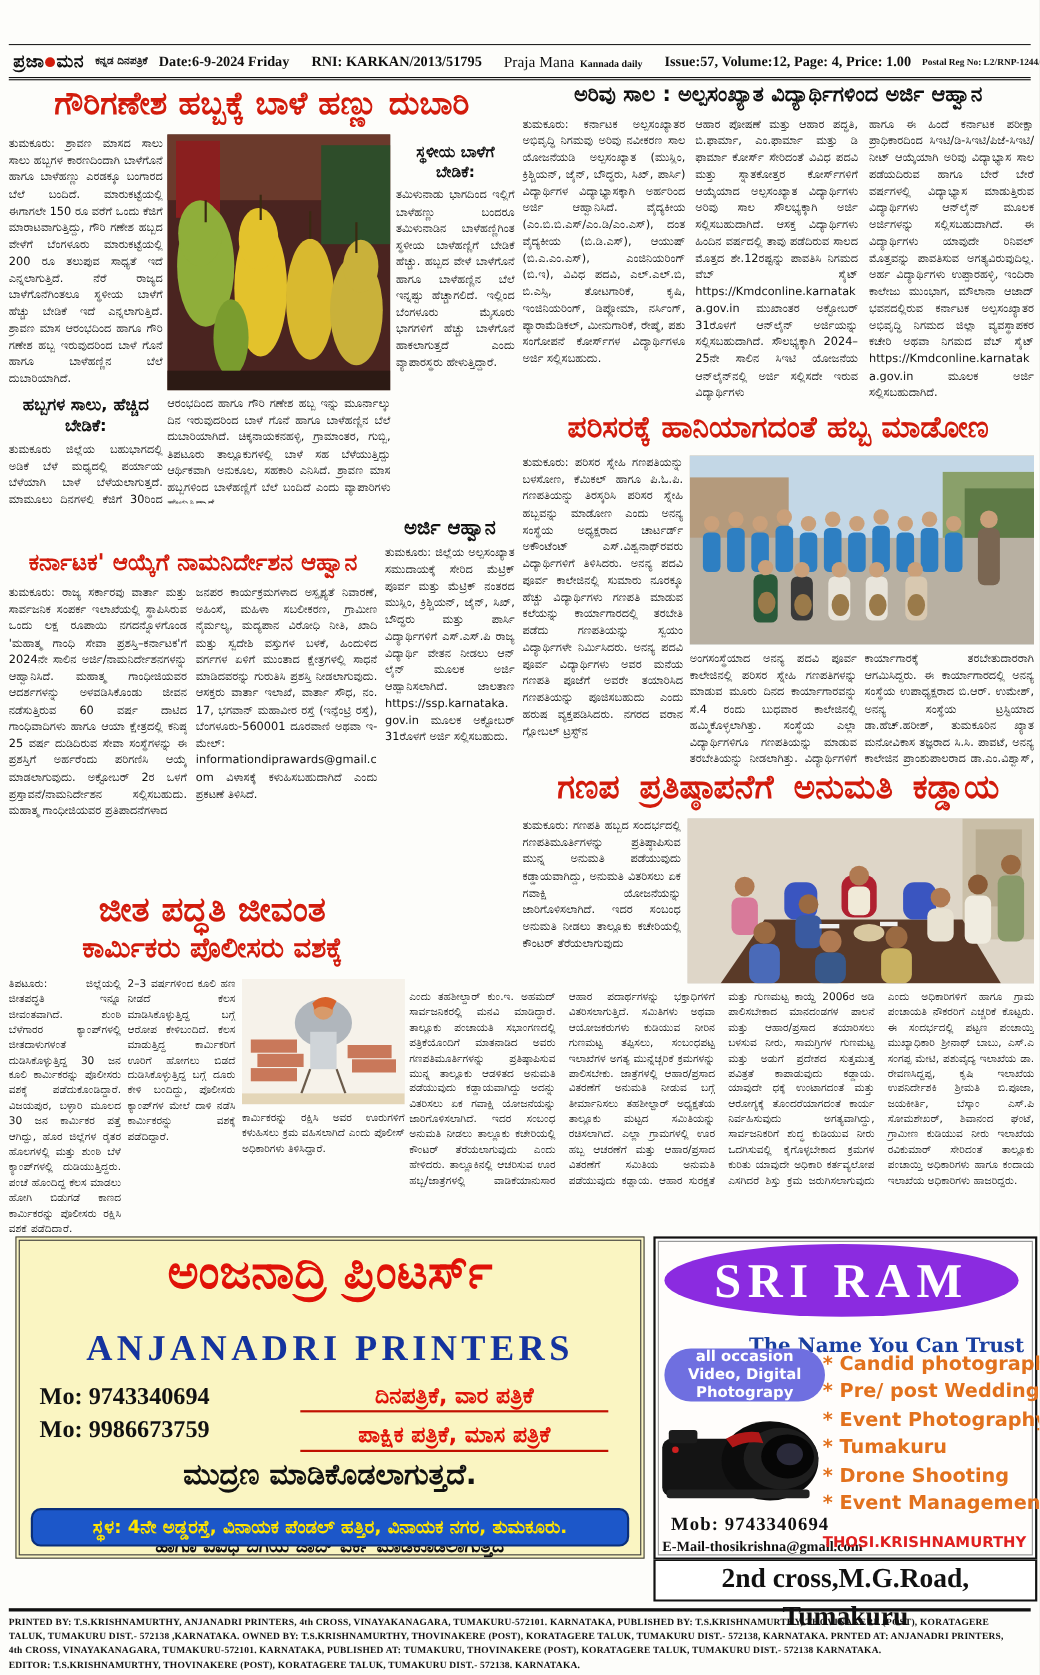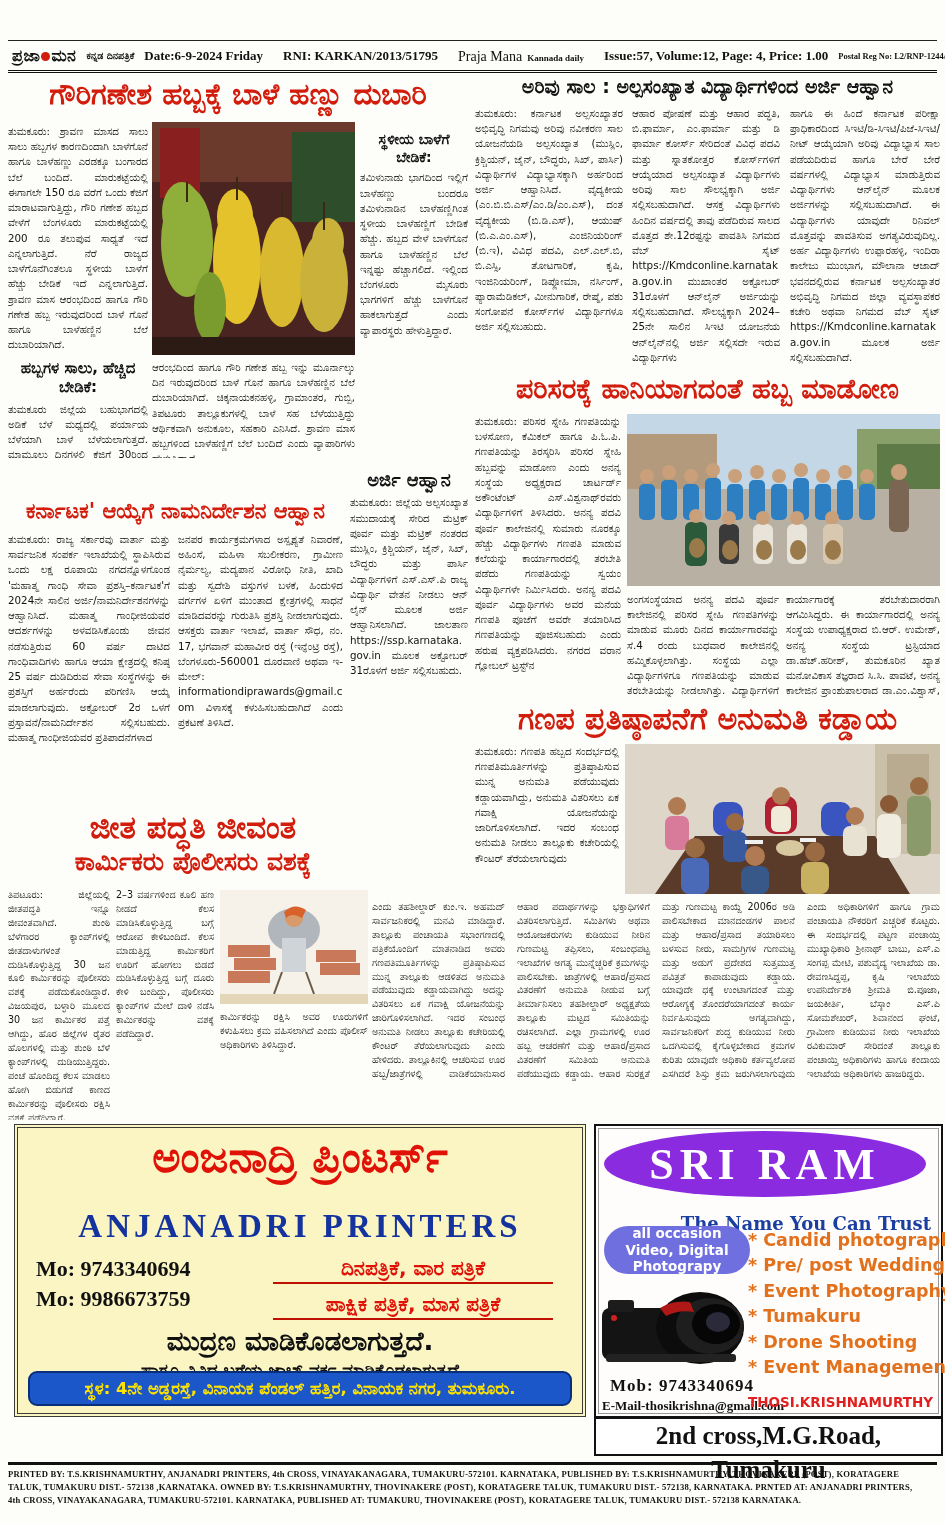--- a/index.html
+++ b/index.html
@@ -48,21 +48,21 @@
     color:#e01208; font-size:43px; font-weight:bold; }
   .anj-title-en { position:absolute; left:0; right:0; top:80px; text-align:center;
     color:#14339e; font-size:33px; font-weight:bold; font-family:"Liberation Serif", serif; letter-spacing:4px; }
   .anj-phone { position:absolute; left:18px; font-size:22px; font-weight:bold;
     font-family:"Liberation Serif", serif; color:#111; }
   .anj-red-line { position:absolute; text-align:center; color:#e01208; font-weight:bold;
     font-size:20px; border-bottom:2px solid #c01000; padding-bottom:2px; }
   .anj-black-big { position:absolute; left:0; right:0; text-align:center; color:#111;
     font-weight:bold; font-size:26px; }
   .anj-black-sm { position:absolute; left:0; right:0; text-align:center; color:#111;
-    font-weight:bold; font-size:17px; }
+    font-weight:bold; font-size:17px;margin-top:36px; }
   .anj-address {
     position:absolute; left:10px; right:10px; bottom:7px; height:35px;
     background:#1c57c9; border:2px solid #0a2f7a; border-radius:9px;
     color:#ffe400; font-weight:bold; font-size:16.5px; text-align:center; line-height:31px;
     white-space:nowrap; overflow:hidden;margin-top:36px;
   }
   
   #ad-sriram {
     left:594px; top:1124px; width:349px; height:294px;
     background:#fffdfb; border:2px solid #111; box-shadow:inset 0 0 0 2px #fff, inset 0 0 0 3px #999;
@@ -281,21 +281,21 @@
           <ellipse cx="137" cy="136" rx="8" ry="10"></ellipse>
             <ellipse cx="171" cy="136" rx="8" ry="10"></ellipse>
             <ellipse cx="206" cy="136" rx="8" ry="10"></ellipse>
         </g>
       </g>
     </svg>
   </div>
   <div class="abs bodytxt" style="left:627px;top:592px;width:152px;height:106px;">ಅಂಗಸಂಸ್ಥೆಯಾದ ಅನನ್ಯ ಪದವಿ ಪೂರ್ವ ಕಾಲೇಜಿನಲ್ಲಿ ಪರಿಸರ ಸ್ನೇಹಿ ಗಣಪತಿಗಳನ್ನು ಮಾಡುವ ಮೂರು ದಿನದ ಕಾರ್ಯಾಗಾರವನ್ನು ಸೆ.4 ರಂದು ಬುಧವಾರ ಕಾಲೇಜಿನಲ್ಲಿ ಹಮ್ಮಿಕೊಳ್ಳಲಾಗಿತ್ತು. ಸಂಸ್ಥೆಯ ಎಲ್ಲಾ ವಿದ್ಯಾರ್ಥಿಗಳಿಗೂ ಗಣಪತಿಯನ್ನು ಮಾಡುವ ತರಬೇತಿಯನ್ನು ನೀಡಲಾಗಿತ್ತು. ವಿದ್ಯಾರ್ಥಿಗಳಿಗೆ ಗಣಪತಿಯನ್ನು ವೀರಟಗಪ್ಪ ಬಿ ಕುಂಬಾರ್‌ರವರು ವಿದ್ಯಾರ್ಥಿಗಳಿಗೆ ಗಣಪತಿಯನ್ನು ತಯಾರಿಸುವ</div>
   <div class="abs bodytxt" style="left:786px;top:592px;width:154px;height:106px;">ಕಾರ್ಯಾಗಾರಕ್ಕೆ ತರಬೇತುದಾರರಾಗಿ ಆಗಮಿಸಿದ್ದರು. ಈ ಕಾರ್ಯಾಗಾರದಲ್ಲಿ ಅನನ್ಯ ಸಂಸ್ಥೆಯ ಉಪಾಧ್ಯಕ್ಷರಾದ ಬಿ.ಆರ್. ಉಮೇಶ್, ಅನನ್ಯ ಸಂಸ್ಥೆಯ ಟ್ರಸ್ಟಿಯಾದ ಡಾ.ಹೆಚ್.ಹರೀಶ್, ತುಮಕೂರಿನ ಖ್ಯಾತ ಮನೋವಿಕಾಸ ತಜ್ಞರಾದ ಸಿ.ಸಿ. ಪಾವಟೆ, ಅನನ್ಯ ಕಾಲೇಜಿನ ಪ್ರಾಂಶುಪಾಲರಾದ ಡಾ.ಎಂ.ವಿಶ್ವಾಸ್, ಅನನ್ಯ ಪದವಿ ಪೂರ್ವ ಕಾಲೇಜಿನ ಆರ್.ಆರ್.ರಘು, ಮುಂತಾದವರು ಉಪಸ್ಥಿತರಿದ್ದರು.</div>
 
-  <div class="abs hl-red" style="left:475px;top:702px;width:465px;font-size:30px;">ಗಣಪ ಪ್ರತಿಷ್ಠಾಪನೆಗೆ ಅನುಮತಿ ಕಡ್ಡಾಯ</div>
+  <div class="abs hl-red" style="left:475px;top:702px;width:465px;font-size:30px;font-family:Liberation Mono, monospace;">ಗಣಪ ಪ್ರತಿಷ್ಠಾಪನೆಗೆ ಅನುಮತಿ ಕಡ್ಡಾಯ</div>
   <div class="abs bodytxt" style="left:475px;top:744px;width:144px;height:152px;">ತುಮಕೂರು: ಗಣಪತಿ ಹಬ್ಬದ ಸಂದರ್ಭದಲ್ಲಿ ಗಣಪತಿಮೂರ್ತಿಗಳನ್ನು ಪ್ರತಿಷ್ಠಾಪಿಸುವ ಮುನ್ನ ಅನುಮತಿ ಪಡೆಯುವುದು ಕಡ್ಡಾಯವಾಗಿದ್ದು, ಅನುಮತಿ ವಿತರಿಸಲು ಏಕ ಗವಾಕ್ಷಿ ಯೋಜನೆಯನ್ನು ಜಾರಿಗೊಳಿಸಲಾಗಿದೆ. ಇದರ ಸಂಬಂಧ ಅನುಮತಿ ನೀಡಲು ತಾಲ್ಲೂಕು ಕಚೇರಿಯಲ್ಲಿ ಕೌಂಟರ್ ತೆರೆಯಲಾಗುವುದು</div>
   <div class="abs photo" style="left:625px;top:744px;width:315px;height:150px;">
     <svg viewBox="0 0 315 150" preserveAspectRatio="none">
       <rect width="315" height="150" fill="#ded6c8"></rect>
       <rect x="250" y="0" width="65" height="110" fill="#cabfa8"></rect>
       <rect x="262" y="10" width="42" height="70" fill="#b8ab90"></rect>
       <polygon points="30,150 285,150 250,92 70,92" fill="#5a3a28"></polygon>
       <g fill="#3a55c0">
           <rect x="88" y="58" width="30" height="34" rx="10"></rect>
           <rect x="196" y="58" width="30" height="34" rx="10"></rect>
@@ -368,15 +368,16 @@
     <div class="sr-mob">Mob: 9743340694</div>
     <div class="sr-email">E-Mail-thosikrishna@gmail.com</div>
     <div class="sr-person">THOSI.KRISHNAMURTHY</div>
   </div>
   <div class="sr-address-row">2nd cross,M.G.Road, Tumakuru</div>
 
   <div id="footer" class="abs">
     <div>PRINTED BY: T.S.KRISHNAMURTHY, ANJANADRI PRINTERS, 4th CROSS, VINAYAKANAGARA, TUMAKURU-572101. KARNATAKA, PUBLISHED BY: T.S.KRISHNAMURTHY, THOVINAKERE (POST), KORATAGERE</div>
     <div>TALUK, TUMAKURU DIST.- 572138 ,KARNATAKA. OWNED BY: T.S.KRISHNAMURTHY, THOVINAKERE (POST), KORATAGERE TALUK, TUMAKURU DIST.- 572138, KARNATAKA. PRNTED AT: ANJANADRI PRINTERS,</div>
     <div>4th CROSS, VINAYAKANAGARA, TUMAKURU-572101. KARNATAKA, PUBLISHED AT: TUMAKURU, THOVINAKERE (POST), KORATAGERE TALUK, TUMAKURU DIST.- 572138 KARNATAKA.</div>
+    <div>EDITOR: T.S.KRISHNAMURTHY, THOVINAKERE (POST), KORATAGERE TALUK, TUMAKURU DIST.- 572138. KARNATAKA.</div>
   </div>
 
 </div>
 
 </body></html>

